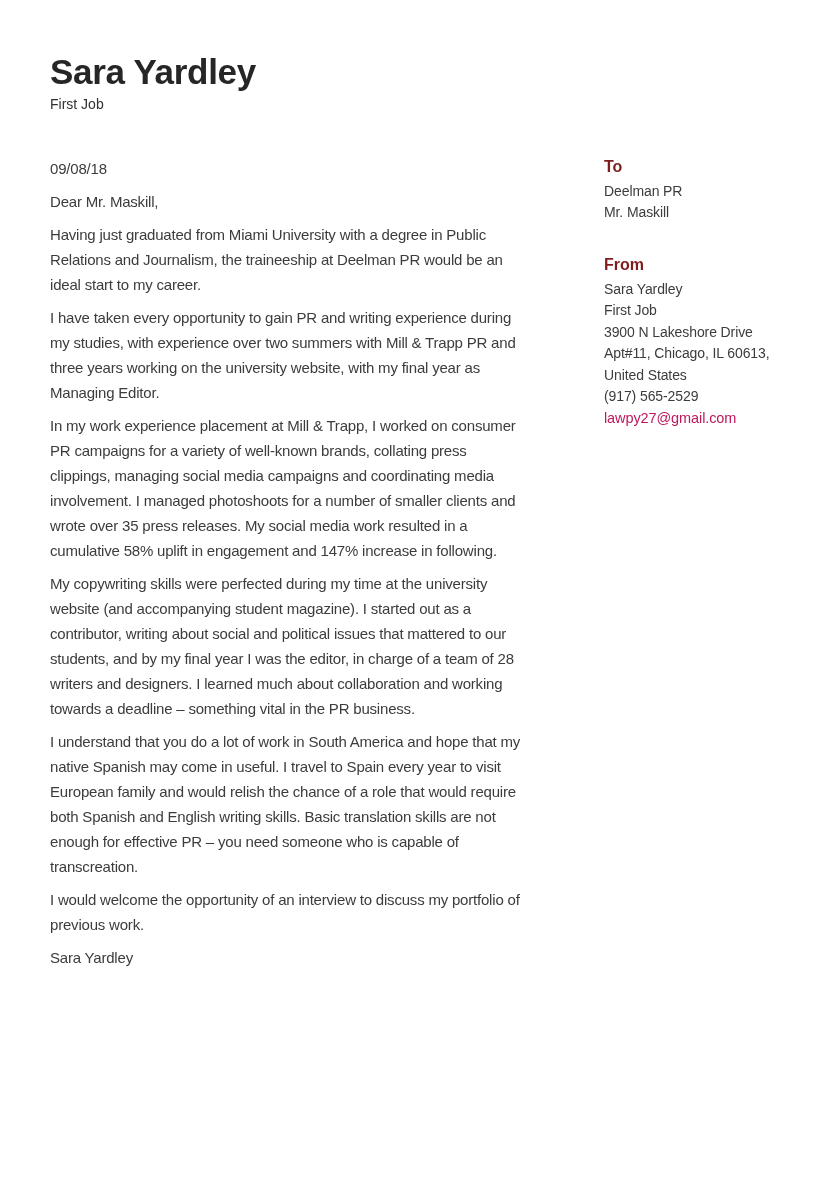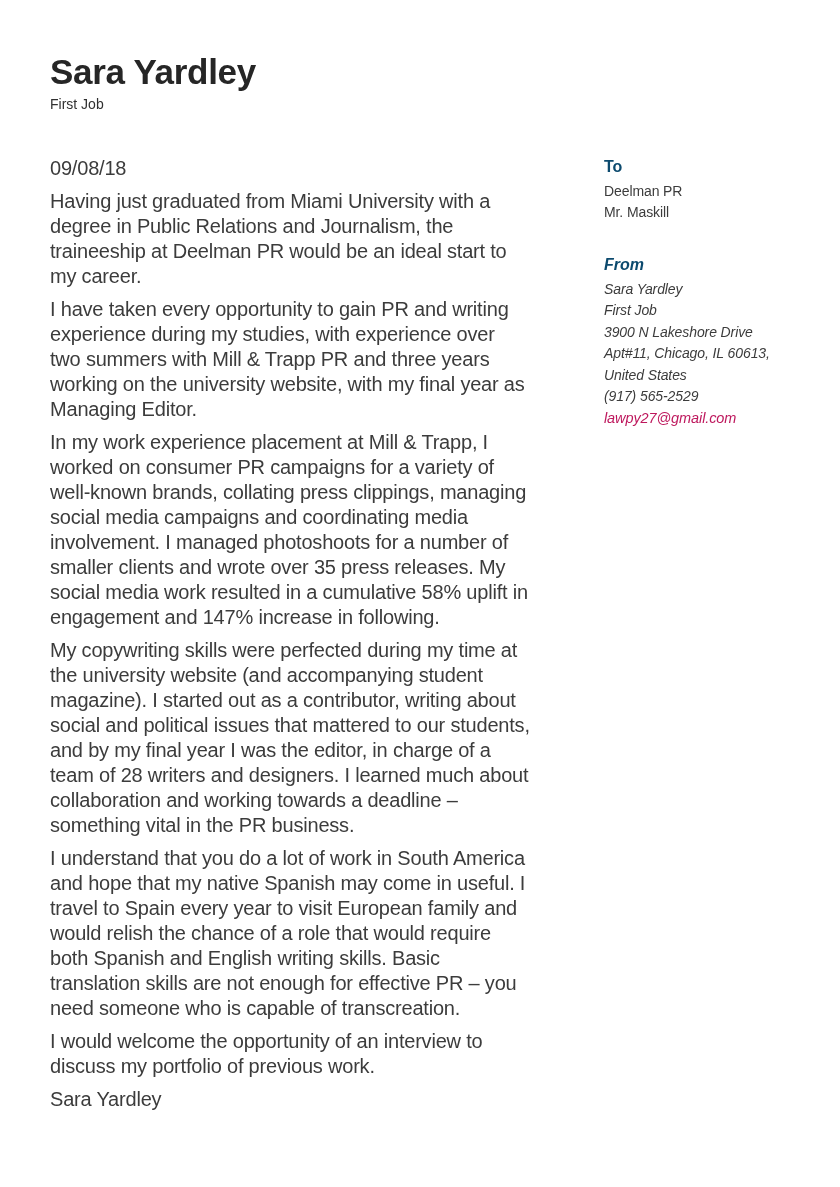--- a/index.html
+++ b/index.html
@@ -23,45 +23,45 @@
     line-height: 1.1;
   }
   .applicant-job-title {
     font-size: 14px;
     color: #303030;
     margin-top: 4px;
   }
   .content { display: flex; }
   .letter-body { width: 480px; }
   .para {
-    font-size: 20px;
+    font-size: 15px;
     letter-spacing: -0.2px;
     line-height: 25px;
     color: #3c3c3c;
     margin: 0 0 8px 0;
   }
   .sidebar {
     margin-left: 74px;
     width: 178px;
     flex: none;
   }
   .sb-heading {
     font-size: 16px;
     font-weight: 700;
-    color: #0c4a6e;
+    color: #7f1d1d;
     line-height: 22px;
     margin-bottom: 3px;
   }
   .sb-line {
     font-size: 14px;
     letter-spacing: -0.1px;
     line-height: 21.5px;
     color: #3c3c3c;
   }
-  .from-section { margin-top: 30px; font-style: italic; }
+  .from-section { margin-top: 30px; }
   .email-link {
     font-size: 14.5px;
     letter-spacing: -0.1px;
     line-height: 21.5px;
     color: #be185d;
     text-decoration: none;
     cursor: pointer;
     display: inline-block;
   }
 </style>
@@ -72,20 +72,21 @@
 
   <div class="letter-header">
     <div class="applicant-name">Sara Yardley</div>
     <div class="applicant-job-title">First Job</div>
   </div>
 
   <div class="content">
 
     <div class="letter-body">
       <p class="para">09/08/18</p>
+      <p class="para">Dear Mr. Maskill,</p>
       <p class="para">Having just graduated from Miami University with a degree in Public Relations and Journalism, the traineeship at Deelman PR would be an ideal start to my career.</p>
       <p class="para">I have taken every opportunity to gain PR and writing experience during my studies, with experience over two summers with Mill &amp; Trapp PR and three years working on the university website, with my final year as Managing Editor.</p>
       <p class="para">In my work experience placement at Mill &amp; Trapp, I worked on consumer PR campaigns for a variety of well-known brands, collating press clippings, managing social media campaigns and coordinating media involvement. I managed photoshoots for a number of smaller clients and wrote over 35 press releases. My social media work resulted in a cumulative 58% uplift in engagement and 147% increase in following.</p>
       <p class="para">My copywriting skills were perfected during my time at the university website (and accompanying student magazine). I started out as a contributor, writing about social and political issues that mattered to our students, and by my final year I was the editor, in charge of a team of 28 writers and designers. I learned much about collaboration and working towards a deadline – something vital in the PR business.</p>
       <p class="para">I understand that you do a lot of work in South America and hope that my native Spanish may come in useful. I travel to Spain every year to visit European family and would relish the chance of a role that would require both Spanish and English writing skills. Basic translation skills are not enough for effective PR – you need someone who is capable of transcreation.</p>
       <p class="para">I would welcome the opportunity of an interview to discuss my portfolio of previous work.</p>
       <p class="para">Sara Yardley</p>
     </div>
 
     <div class="sidebar">

